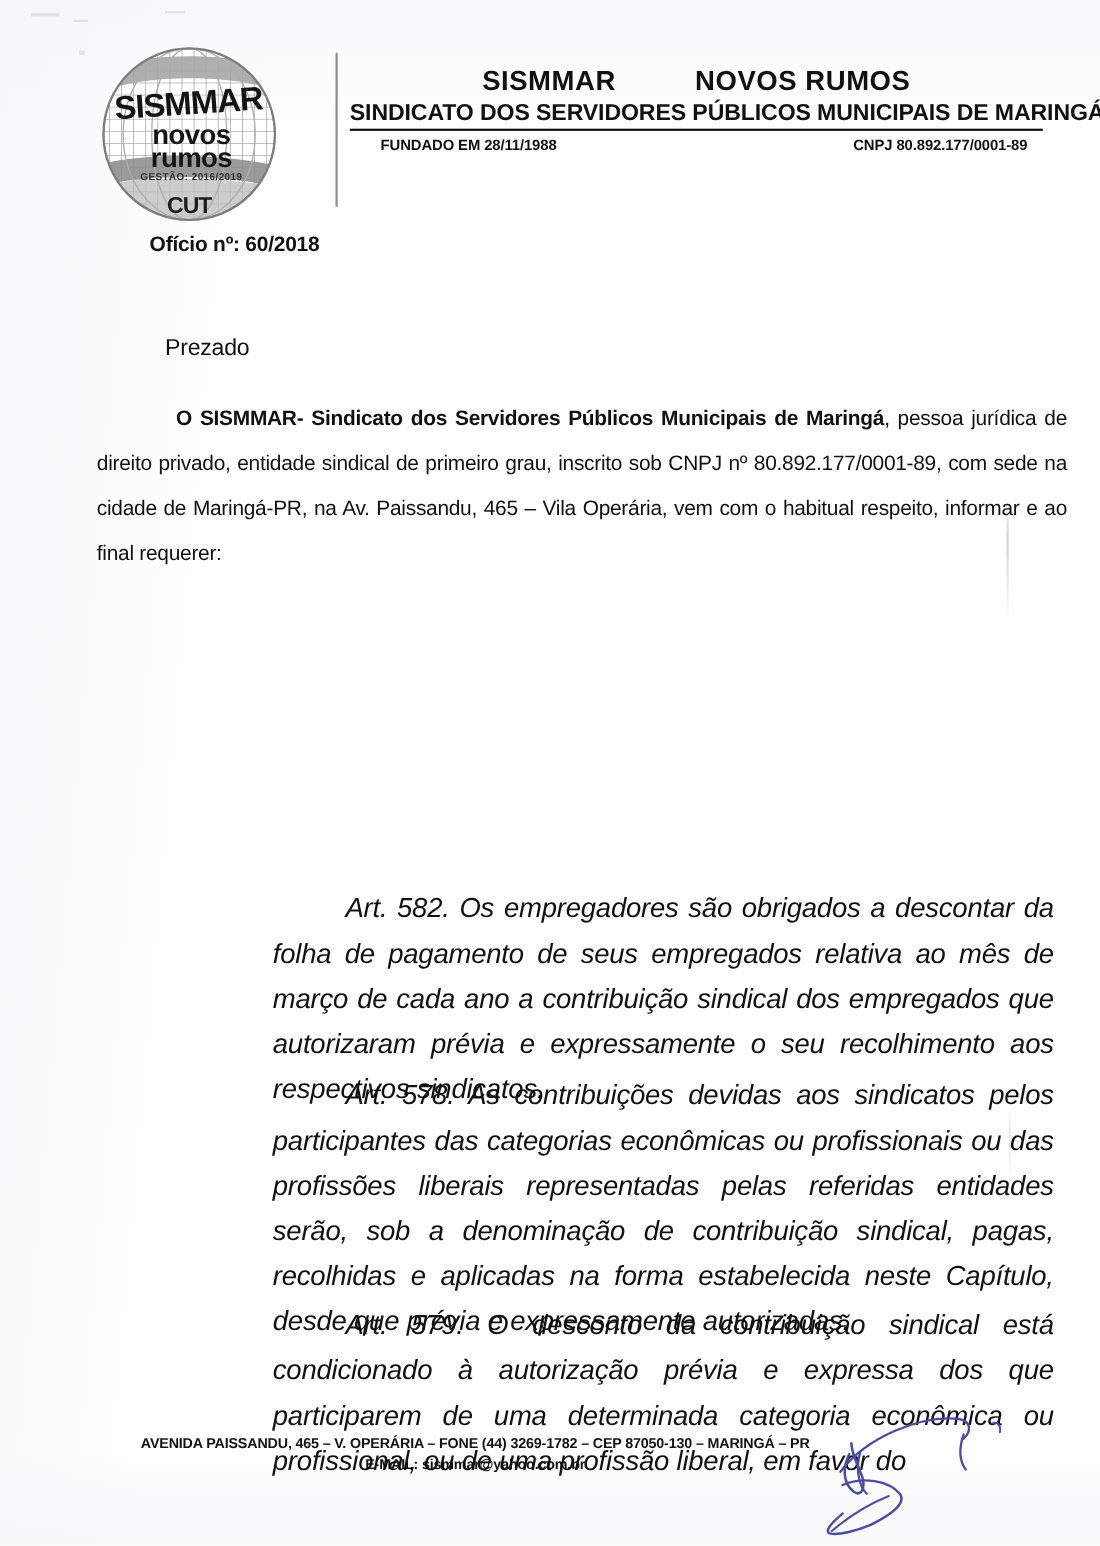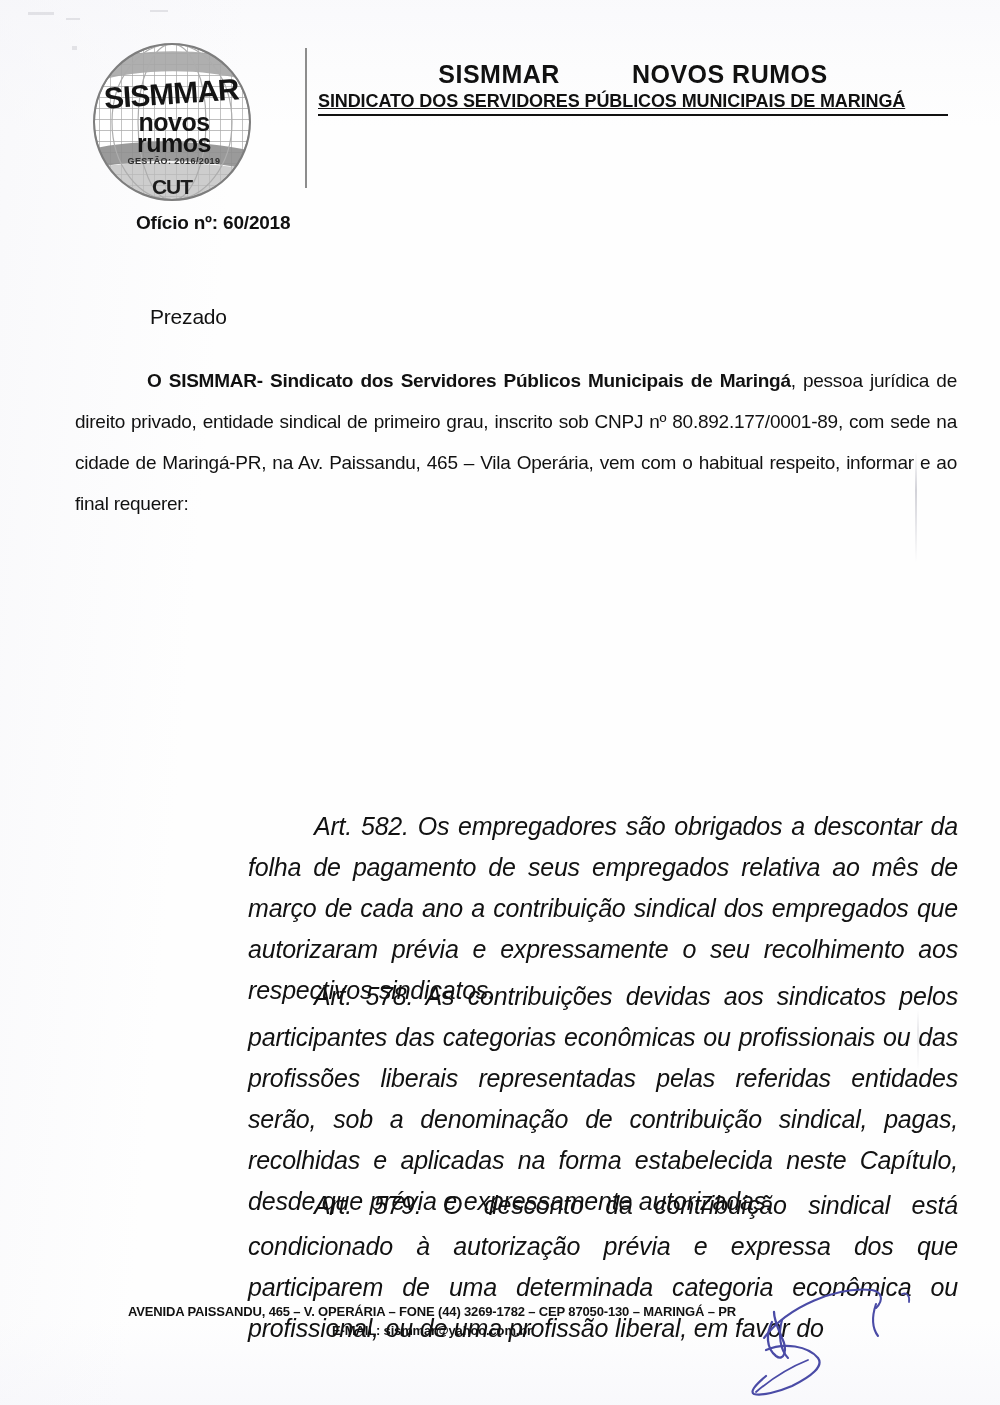--- a/index.html
+++ b/index.html
@@ -63,28 +63,27 @@
     display: flex;
     justify-content: center;
     gap: 72px;
     font-size: 25px;
     font-weight: bold;
     letter-spacing: .5px;
     color: #111;
     margin-bottom: 2px;
   }
   .hdr-line2 {
-    font-size: 18px;
-    font-weight: bold;
-    text-align: left;
+    font-size: 21px;
+    font-weight: bold;
+    text-align: center;
     letter-spacing: -0.1px;
     border-bottom: 2px solid #111;
     padding-bottom: 2px;
     white-space: nowrap;
-    text-decoration: underline;
   }
   .hdr-line3 {
     display: flex;
     justify-content: space-between;
     font-size: 13.5px;
     font-weight: bold;
     margin-top: 5px;
     padding: 0 14px 0 28px;
     letter-spacing: -0.1px;
   }
@@ -105,21 +104,21 @@
   }
   .greeting {
     position: absolute;
     left: 150px; top: 305px;
     font-size: 21px;
     letter-spacing: -0.2px;
   }
 
   .body-block {
     position: absolute;
-    left: 75px;
+    left: 88px;
     width: 882px;
     font-size: 19px;
     line-height: 41px;
     text-align: justify;
     text-justify: inter-word;
     letter-spacing: -0.25px;
   }
   .body-block p { margin: 0; }
   .body-block p.indent { text-indent: 72px; }
   .body-block b { font-weight: bold; }
@@ -202,20 +201,24 @@
     </div>
 
     <div class="hdr-divider"></div>
 
     <div class="hdr-text">
       <div class="hdr-line1">
         <span>SISMMAR</span>
         <span>NOVOS RUMOS</span>
       </div>
       <div class="hdr-line2">SINDICATO DOS SERVIDORES PÚBLICOS MUNICIPAIS DE MARINGÁ</div>
+      <div class="hdr-line3">
+        <span>FUNDADO EM 28/11/1988</span>
+        <span>CNPJ 80.892.177/0001-89</span>
+      </div>
     </div>
   </div>
 
   <div class="oficio">Ofício nº: 60/2018</div>
   <div class="greeting">Prezado</div>
 
   <div class="body-block" style="top:360px;">
     <p class="indent">
       <b>O SISMMAR- Sindicato dos Servidores Públicos Municipais de Maringá</b><span>, pessoa jurídica de direito privado, entidade sindical de primeiro grau, inscrito sob CNPJ  nº 80.892.177/0001-89, com sede na cidade de Maringá-PR, na Av. Paissandu, 465 – Vila Operária, vem com o habitual respeito, informar e ao final requerer:</span>
     </p>

